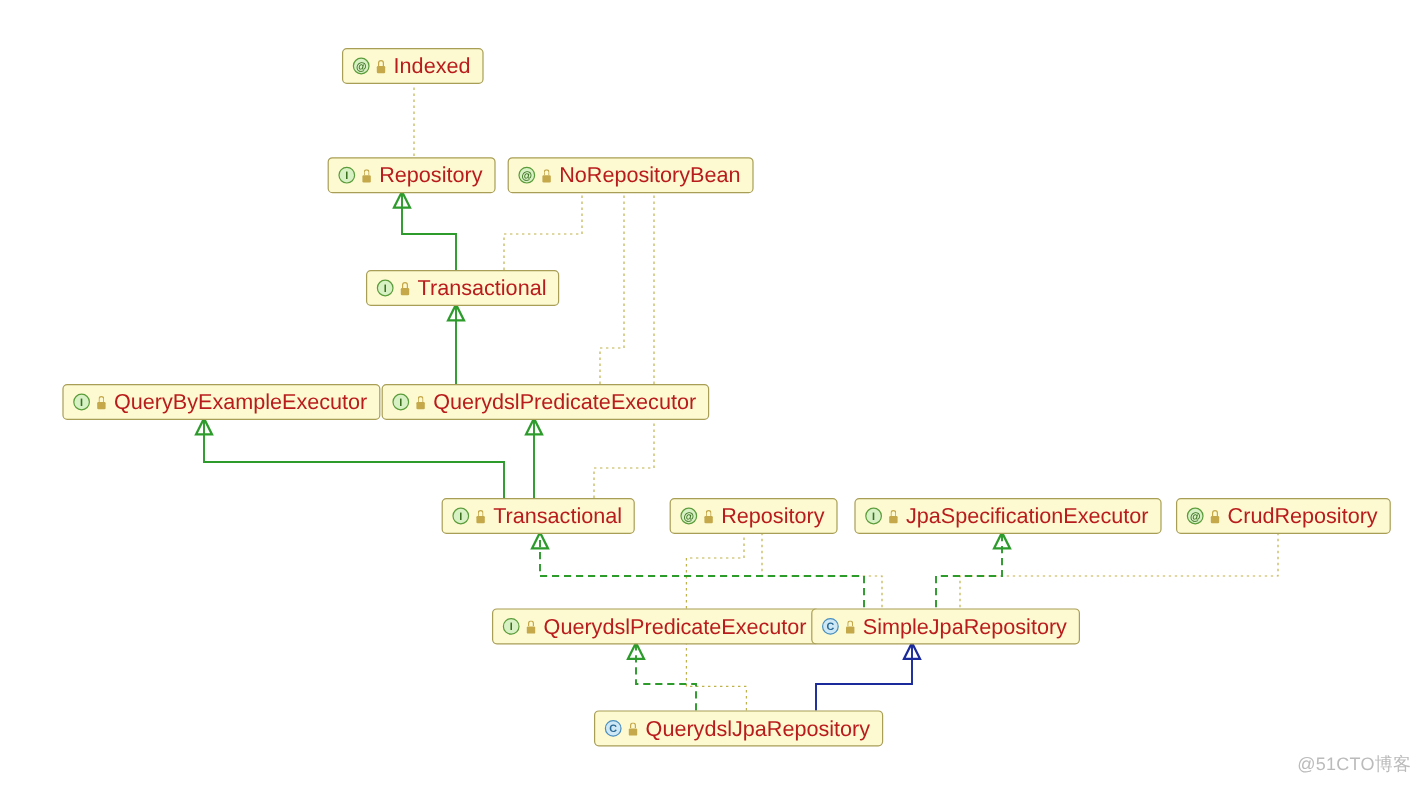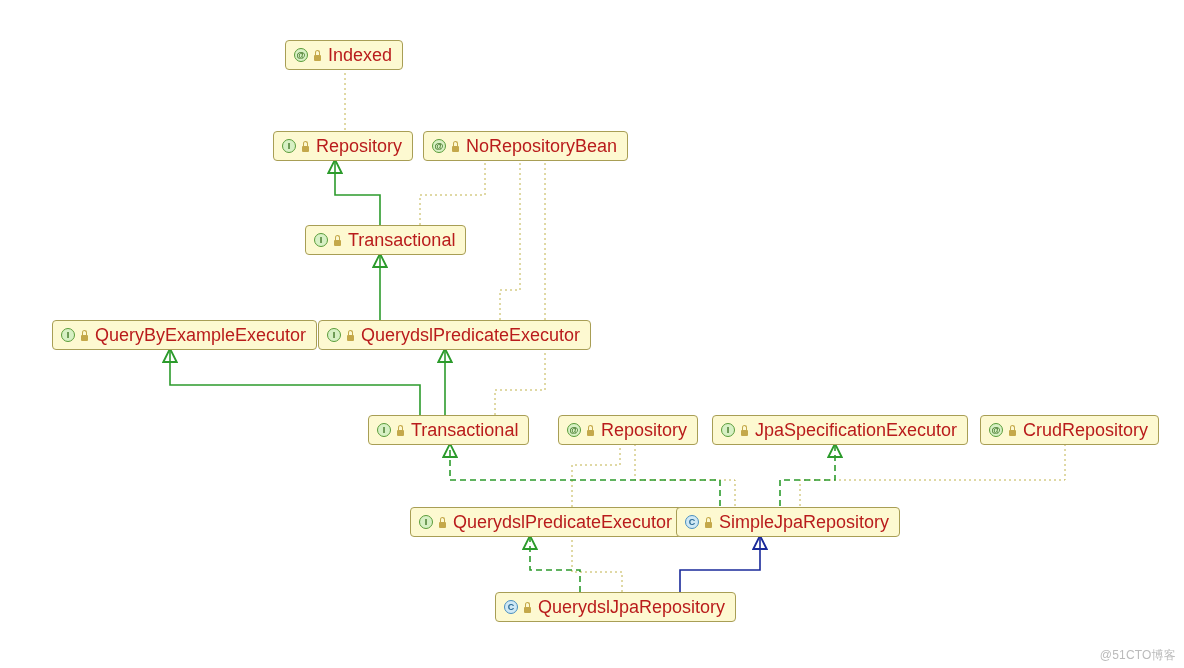--- a/index.html
+++ b/index.html
@@ -91,22 +91,22 @@
     position: absolute;
     left: 0;
     top: 0;
     width: 1184px;
     height: 668px;
     pointer-events: none;
   }
   .watermark {
     position: absolute;
     right: 8px;
-    bottom: 4px;
-    font-size: 12px;
+    bottom: 21px;
+    font-size: 15px;
     color: #bbb;
     letter-spacing: 0.2px;
   }
 </style>
 </head>
 <body>
 
 <svg class="connectors">
   <defs>
     <marker id="arrow-green-solid" viewBox="0 0 12 12" refX="10" refY="6" markerWidth="10" markerHeight="10" orient="auto">

